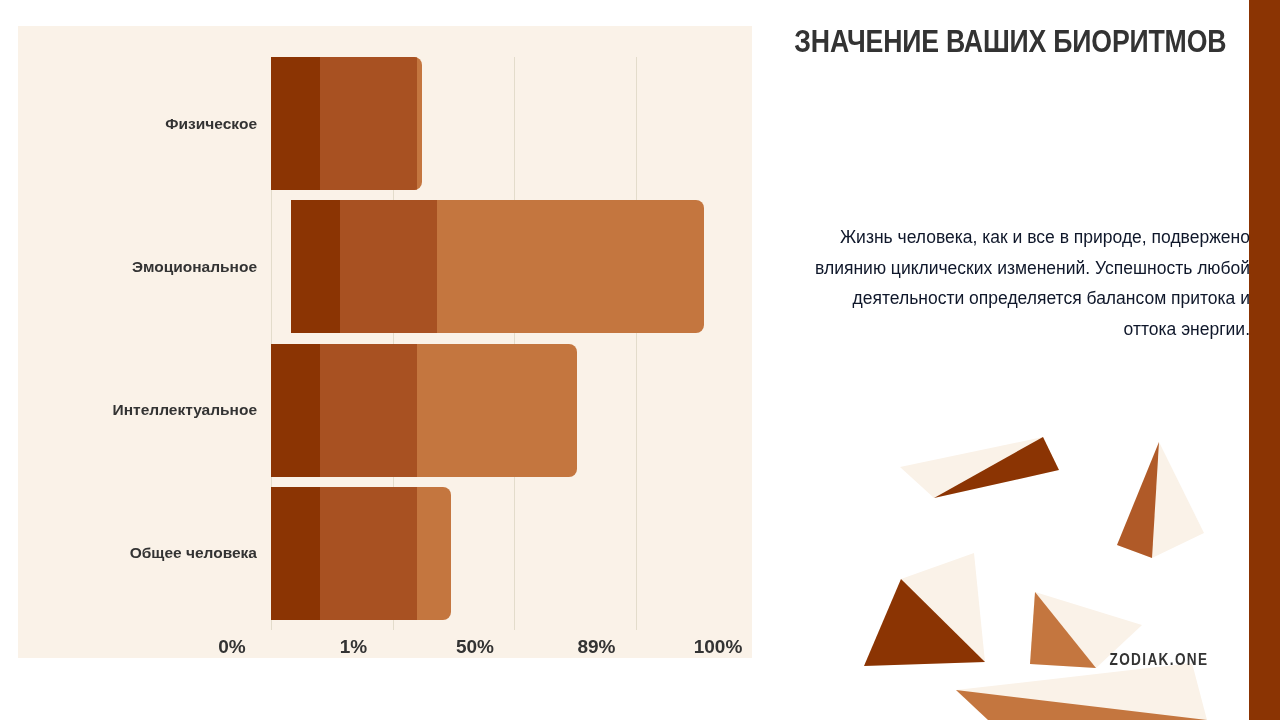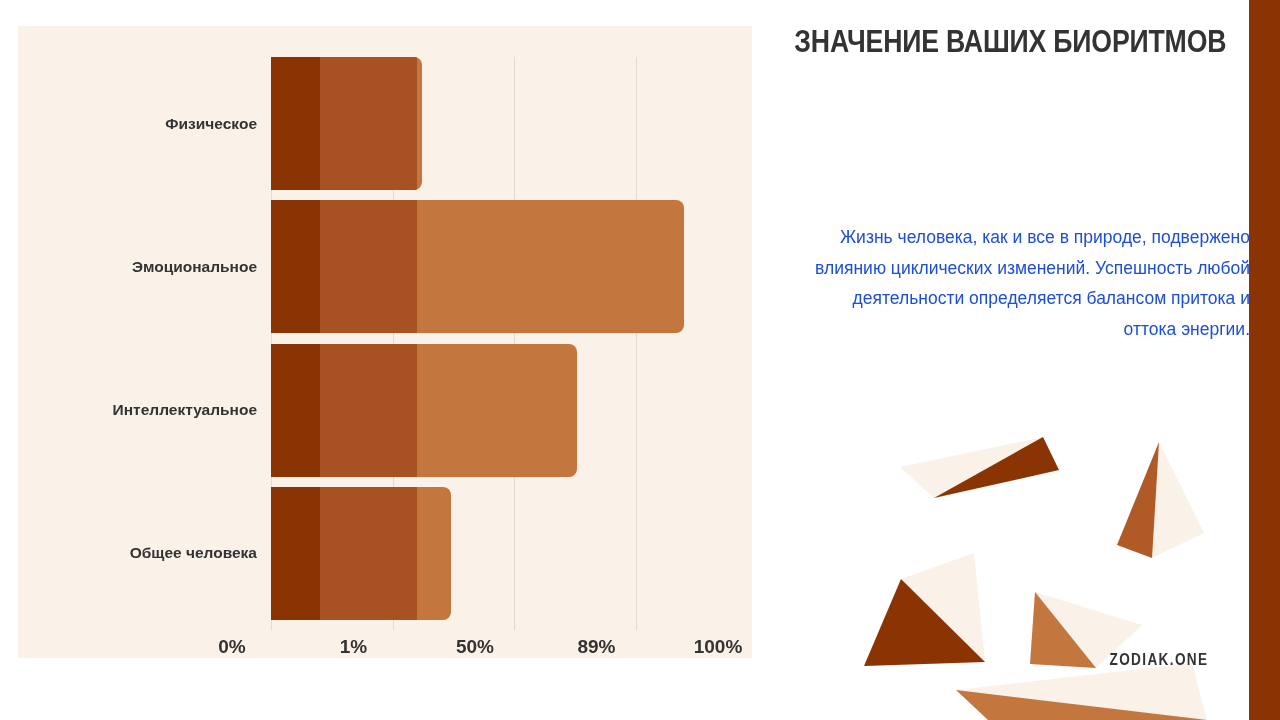--- a/index.html
+++ b/index.html
@@ -62,21 +62,21 @@
   .banner{
     position:absolute;left:36px;top:103px;width:461px;height:87px;
     background:#8B3403;display:flex;align-items:center;justify-content:center;
   }
   .banner-text{
     font-size:33px;font-weight:bold;color:#FFFFFF;letter-spacing:1px;
     transform:scaleX(0.82);transform-origin:center;white-space:nowrap;
   }
   .paragraph{
     position:absolute;left:58px;top:222px;width:440px;
-    text-align:right;font-size:17.5px;line-height:1.75;color:#1d4ed8;
+    text-align:right;font-size:17.5px;line-height:1.75;color:#0f172a;
   }
   .brand{
     position:absolute;right:72px;bottom:47px;
     font-size:16px;font-weight:bold;color:#333333;letter-spacing:1.6px;
     transform:scaleX(0.85);transform-origin:right bottom;
     white-space:nowrap;
   }
   .shards{
     position:absolute;left:0;top:0;width:528px;height:720px;pointer-events:none;
   }
@@ -95,21 +95,21 @@
         <div class="gridline" style="left: 486px;"></div>
       </div>
     <div class="rows">
         <div class="bar-row" style="top: 0px; height: 133.222px;">
           <div class="cat-label">Физическое</div>
           <div class="bar" title="Физическое: 31%" style="width: 150.66px; background: rgb(196, 118, 63);">
             <div class="seg seg-dark" style="width: 48.6px; background: rgb(139, 52, 3);"></div>
             <div class="seg seg-mid" style="left: 48.6px; width: 97.2px; background: rgb(168, 81, 34);"></div>
           </div>
         </div>
-        <div class="bar-row" style="top: 143.25px; height: 133.222px;">
+        <div class="bar-row" style="top: 143.25px; height: 133.222px; padding-left: 20px;">
           <div class="cat-label">Эмоциональное</div>
           <div class="bar" title="Эмоциональное: 85%" style="width: 413.1px; background: rgb(196, 118, 63);">
             <div class="seg seg-dark" style="width: 48.6px; background: rgb(139, 52, 3);"></div>
             <div class="seg seg-mid" style="left: 48.6px; width: 97.2px; background: rgb(168, 81, 34);"></div>
           </div>
         </div>
         <div class="bar-row" style="top: 286.5px; height: 133.222px;">
           <div class="cat-label">Интеллектуальное</div>
           <div class="bar" title="Интеллектуальное: 63%" style="width: 306.18px; background: rgb(196, 118, 63);">
             <div class="seg seg-dark" style="width: 48.6px; background: rgb(139, 52, 3);"></div>

